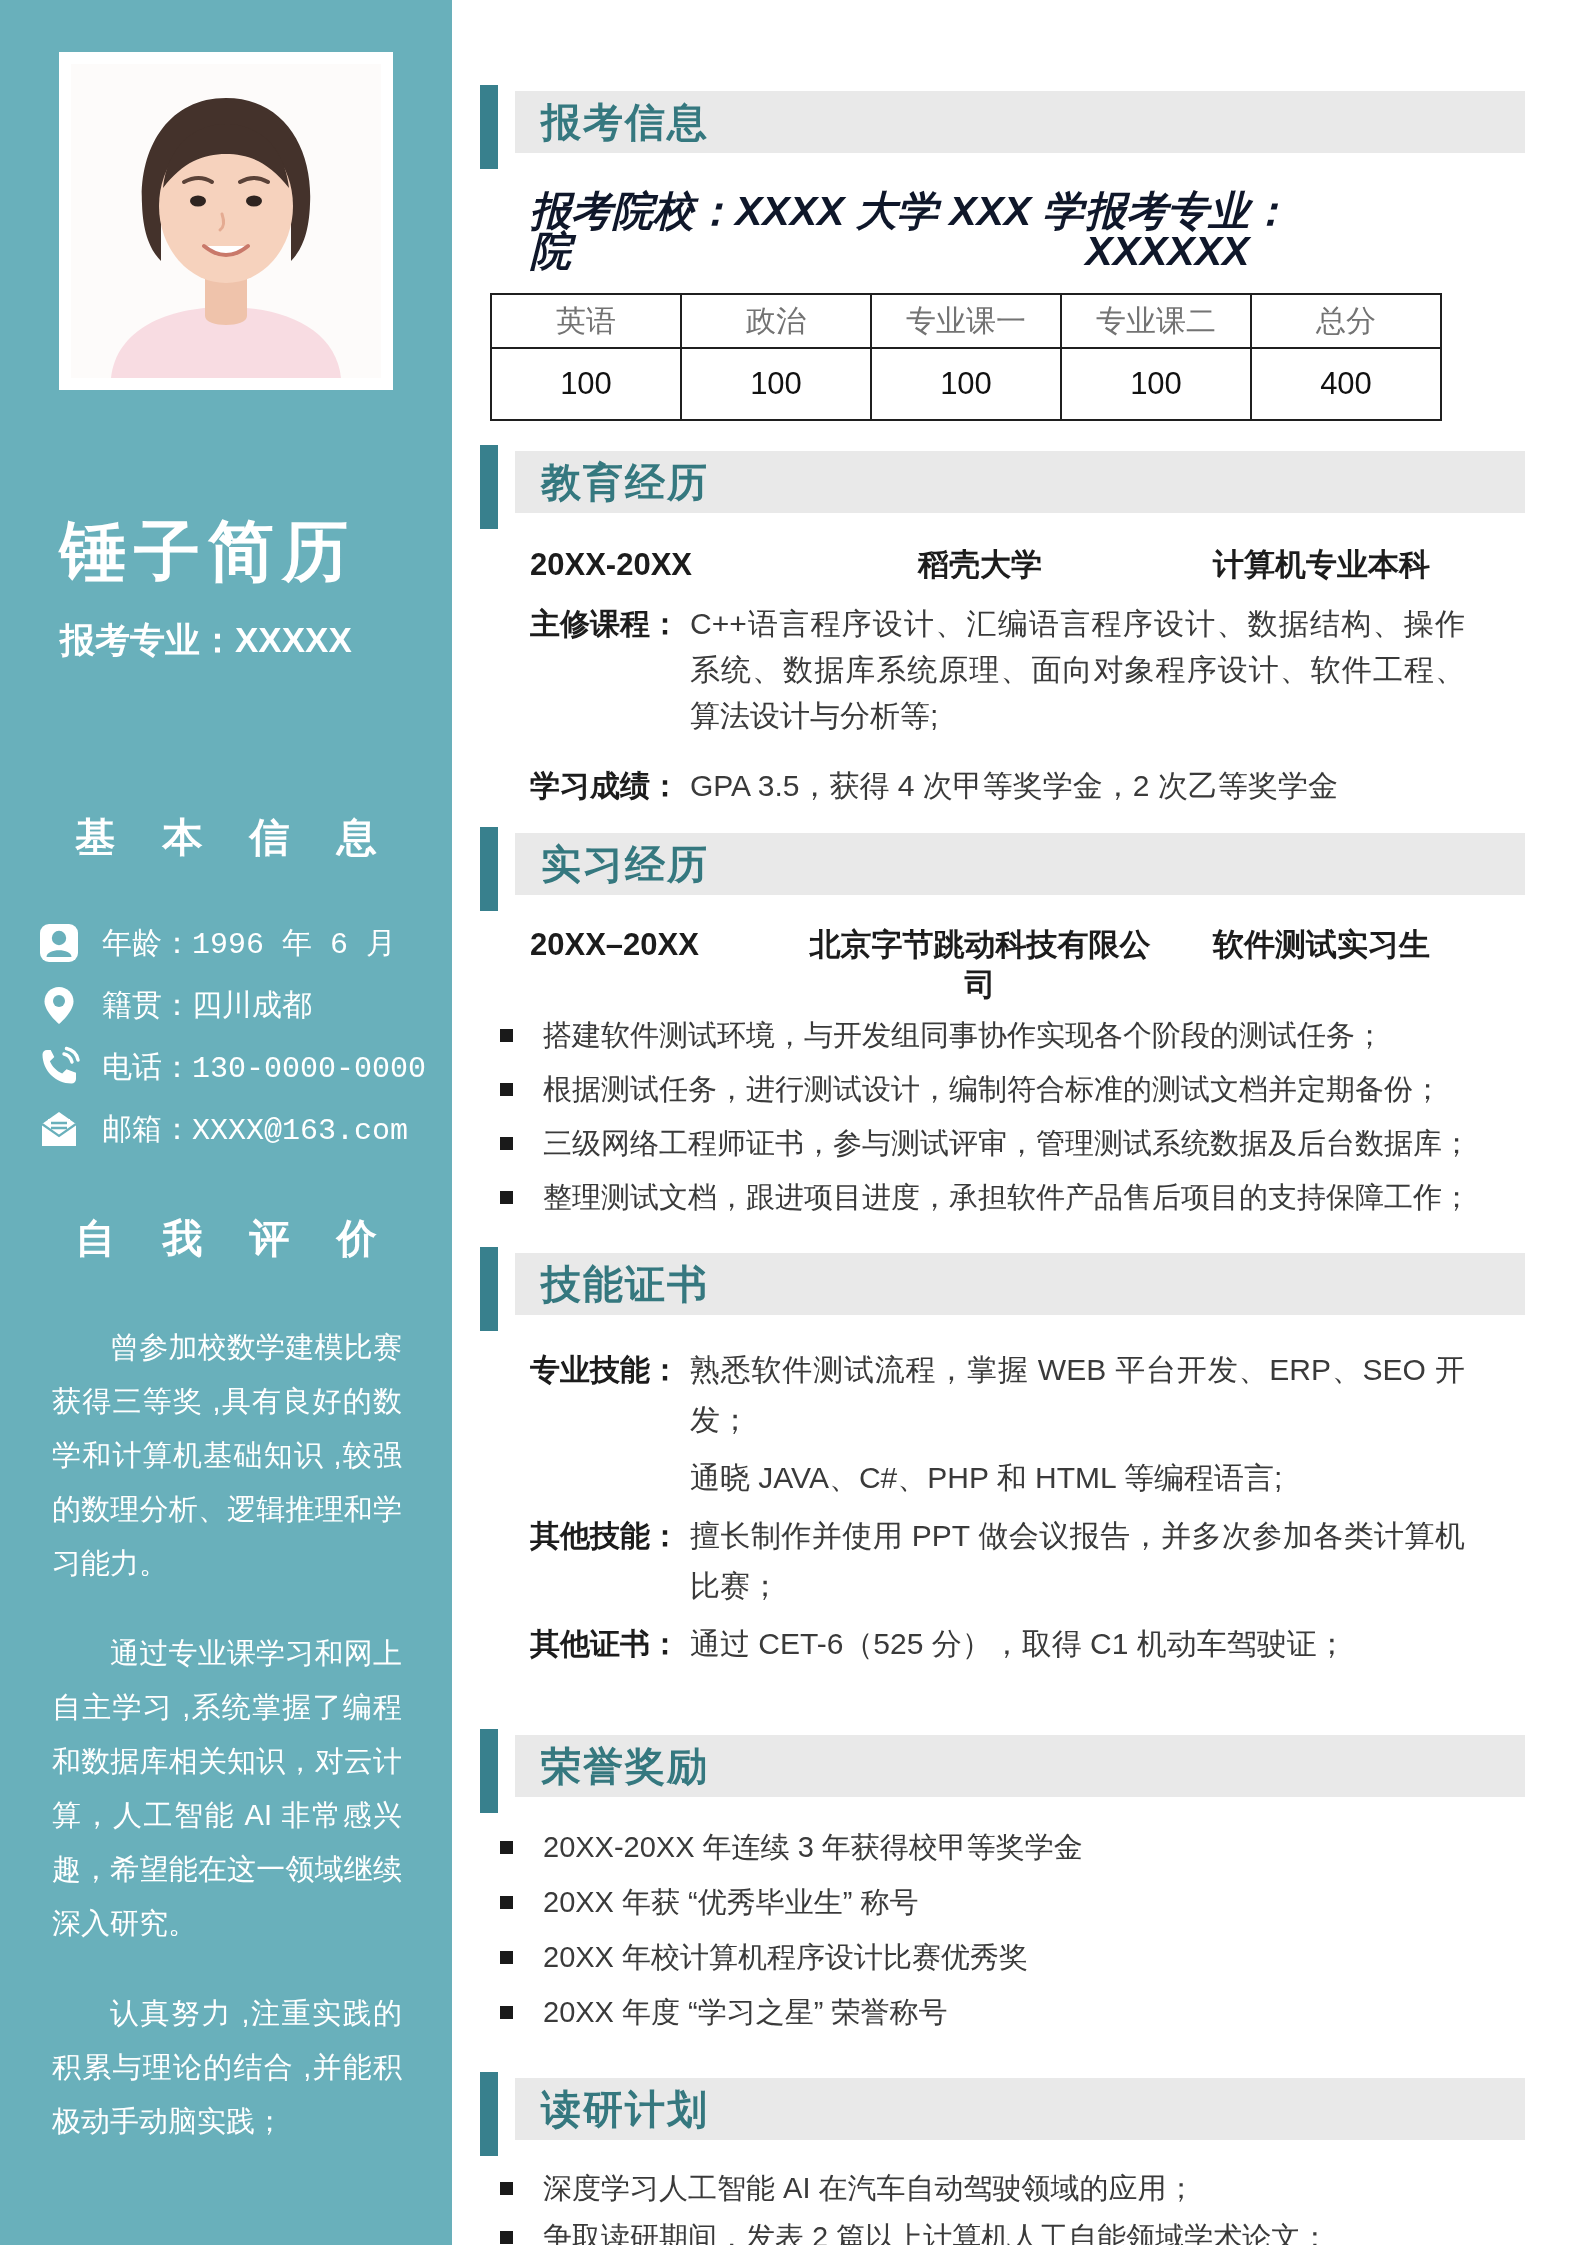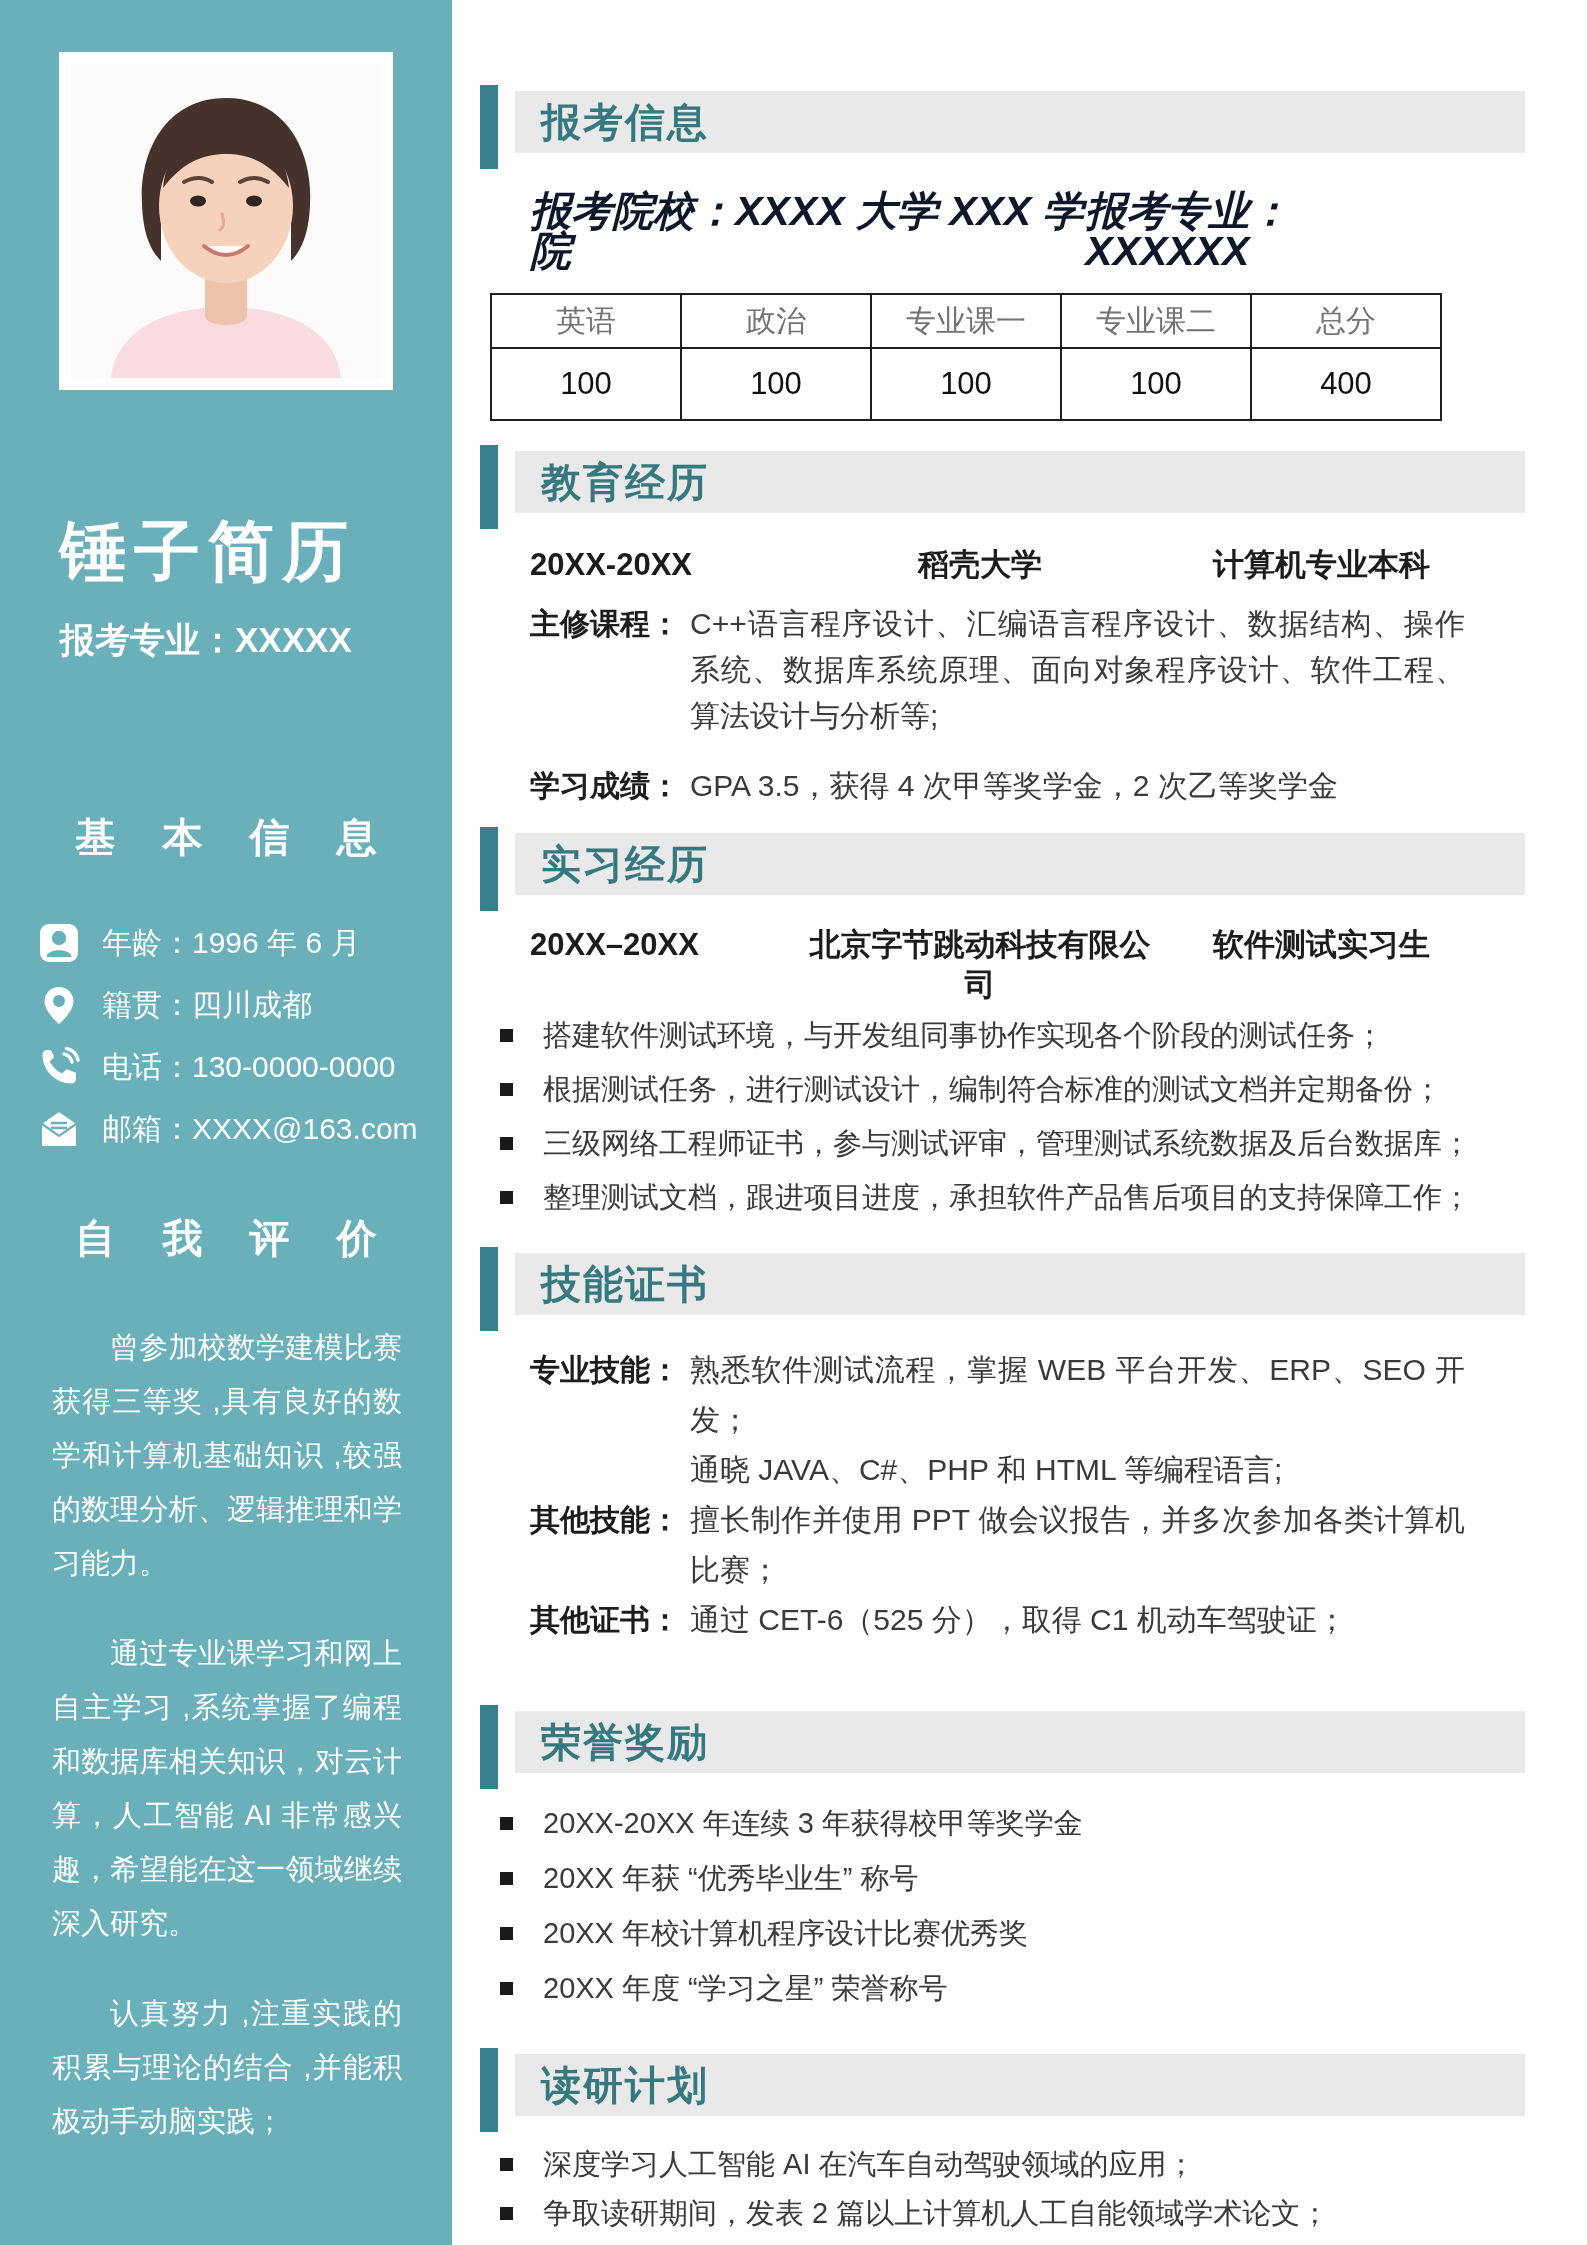--- a/index.html
+++ b/index.html
@@ -10,21 +10,21 @@
   .sidebar { position:absolute; left:0; top:0; width:452px; height:2245px;
              background:#69b0bb; padding-top:52px; }
   .photo-frame { width:334px; height:338px; background:#ffffff; margin:0 auto; padding:12px; }
   .photo-frame svg { width:100%; height:100%; display:block; }
   .side-name { margin:128px 0 0 60px; font-size:66px; line-height:1; font-weight:bold;
                color:#ffffff; letter-spacing:8px; }
   .side-subtitle { margin:38px 0 0 60px; font-size:35px; line-height:1; font-weight:bold; color:#ffffff; }
   .side-heading { margin-top:160px; text-align:center; font-size:40px; line-height:1;
                   font-weight:bold; color:#ffffff; letter-spacing:18px; text-indent:18px; }
   .side-heading.second { margin-top:67px; }
-  .info-list { list-style:none; margin:64px 0 16px 38px; }
+  .info-list { list-style:none; margin:64px 0 16px 38px;font-family:Liberation Mono, monospace; }
   .info-list li { display:flex; align-items:center; height:44px; margin-bottom:18px; }
   .info-icon { width:42px; height:42px; flex-shrink:0; margin-right:22px; }
   .info-icon svg { width:42px; height:42px; display:block; }
   .info-text { color:#ffffff; font-size:30px; }
   .side-para { margin:36px 50px 0 52px; color:#ffffff; font-size:29px; line-height:54px;
                text-indent:58px; text-align:justify; }
   .side-para.first { margin-top:62px; }
 
   
   .main { margin-left:480px; padding-top:85px; padding-right:62px; }
@@ -57,21 +57,21 @@
   .lrow.gap { margin-top:24px; }
 
   .sec-header.h-intern { margin-top:18px; }
   .tri-row.intern { margin-top:14px; }
   .bullets { margin-top:10px; }
   .bullet { display:flex; margin:0 0 14px 20px; font-size:29px; line-height:40px; color:#3a3a3a; }
   .bullet .sq { width:13px; height:13px; background:#1a1a1a; margin:14px 30px 0 0; flex-shrink:0; }
 
   .sec-header.h-skill { margin-top:30px; }
   .skill-rows { margin-top:14px; }
-  .skill-rows .lrow { margin-top:0; line-height:50px; }
+  .skill-rows .lrow { margin-top:8px; line-height:50px; }
 
   .sec-header.h-honor { margin-top:60px; }
   .bullets.honor { margin-top:14px; }
   .bullets.honor .bullet { margin-bottom:15px; margin-left:20px; }
 
   .sec-header.h-plan { margin-top:40px; }
   .bullets.plan { margin-top:12px; }
   .bullets.plan .bullet { margin-bottom:9px; }
 </style>
 </head>

